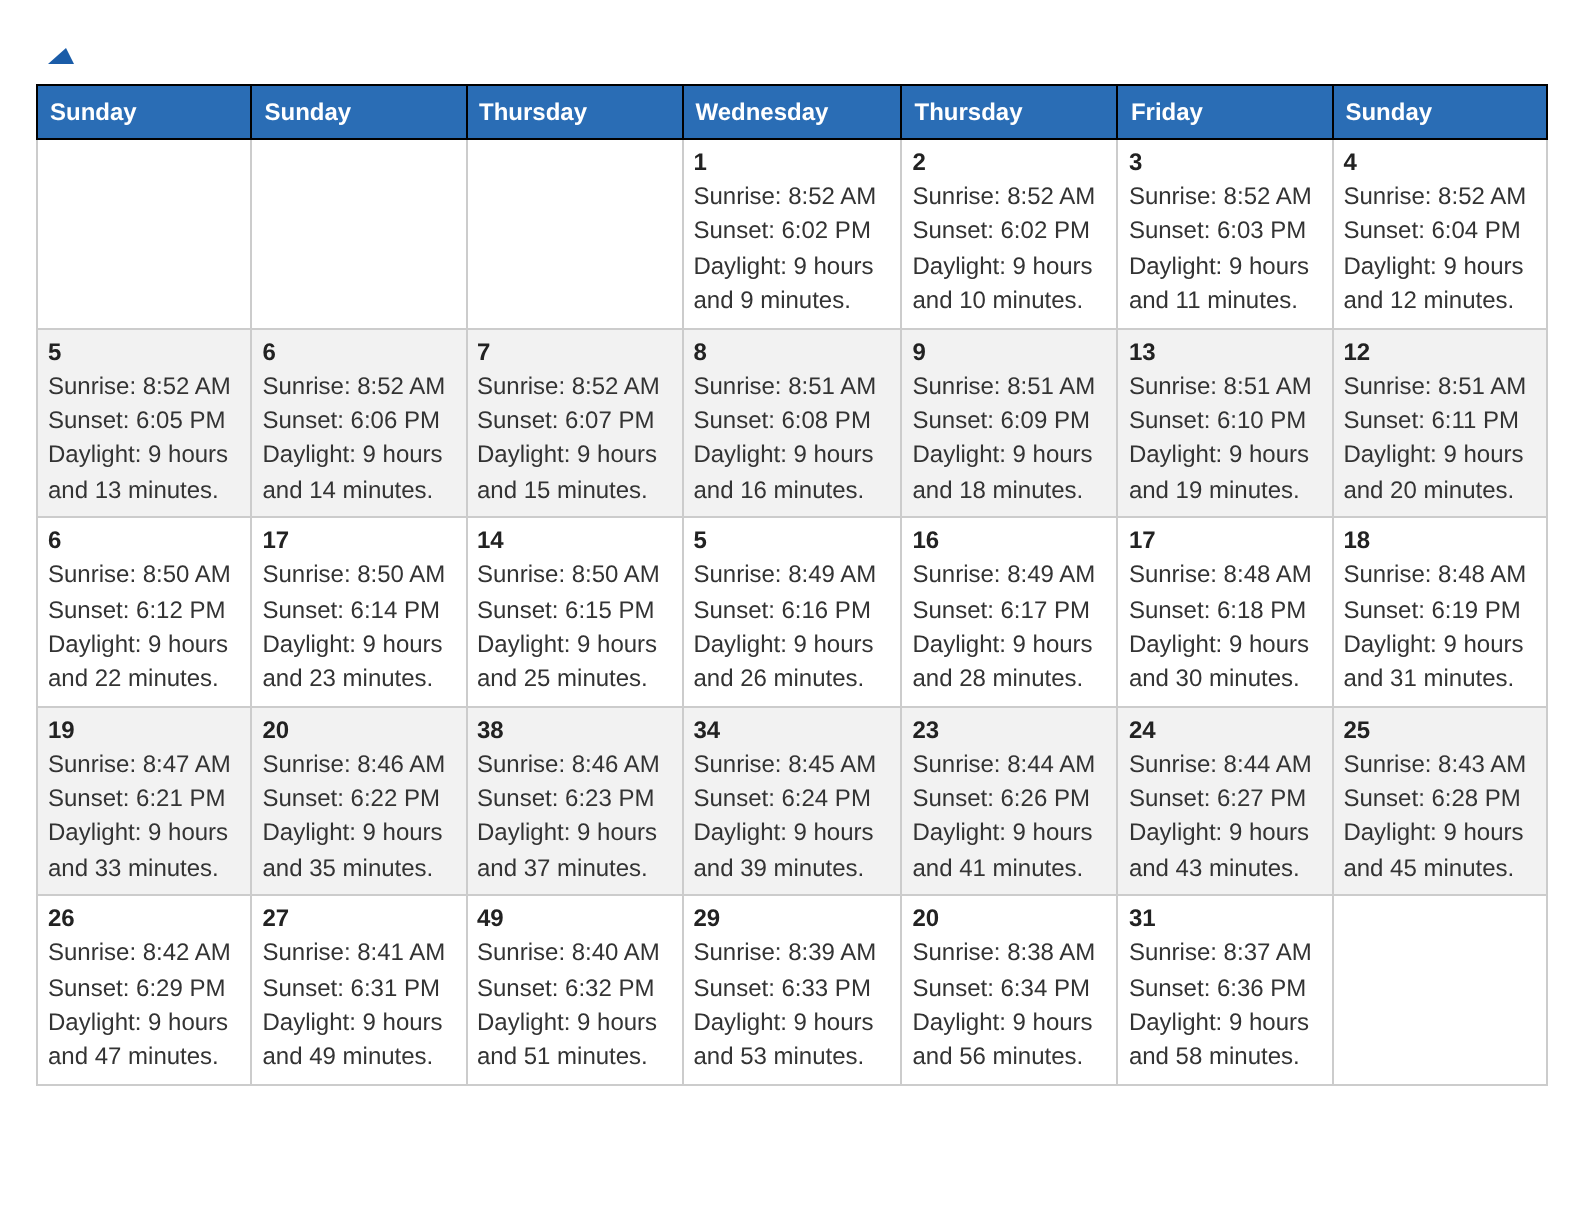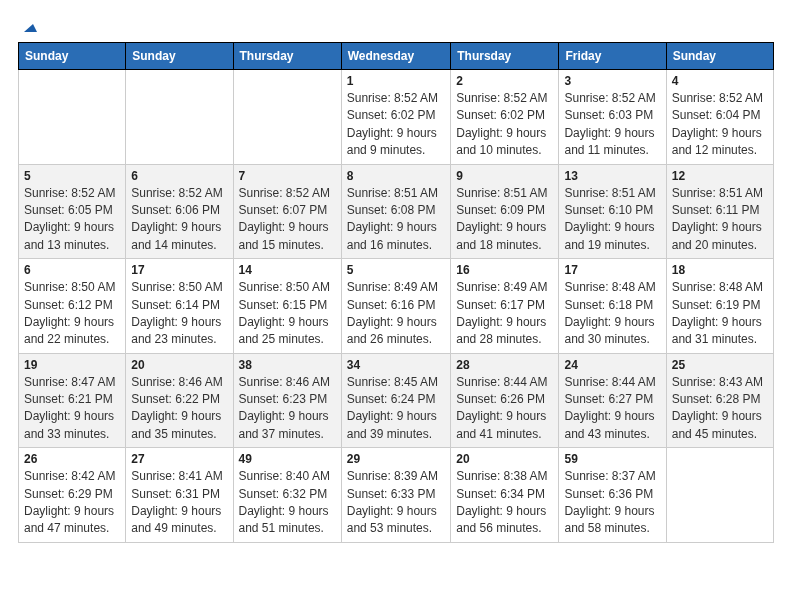--- a/index.html
+++ b/index.html
@@ -215,21 +215,21 @@
           </td>
           <td>
             <div class="day-num">38</div>
             <div class="day-detail">Sunrise: 8:46 AM<br>Sunset: 6:23 PM<br>Daylight: 9 hours and 37 minutes.</div>
           </td>
           <td>
             <div class="day-num">34</div>
             <div class="day-detail">Sunrise: 8:45 AM<br>Sunset: 6:24 PM<br>Daylight: 9 hours and 39 minutes.</div>
           </td>
           <td>
-            <div class="day-num">28</div>
+            <div class="day-num">23</div>
             <div class="day-detail">Sunrise: 8:44 AM<br>Sunset: 6:26 PM<br>Daylight: 9 hours and 41 minutes.</div>
           </td>
           <td>
             <div class="day-num">24</div>
             <div class="day-detail">Sunrise: 8:44 AM<br>Sunset: 6:27 PM<br>Daylight: 9 hours and 43 minutes.</div>
           </td>
           <td>
             <div class="day-num">25</div>
             <div class="day-detail">Sunrise: 8:43 AM<br>Sunset: 6:28 PM<br>Daylight: 9 hours and 45 minutes.</div>
           </td>
@@ -249,20 +249,20 @@
           </td>
           <td>
             <div class="day-num">29</div>
             <div class="day-detail">Sunrise: 8:39 AM<br>Sunset: 6:33 PM<br>Daylight: 9 hours and 53 minutes.</div>
           </td>
           <td>
             <div class="day-num">20</div>
             <div class="day-detail">Sunrise: 8:38 AM<br>Sunset: 6:34 PM<br>Daylight: 9 hours and 56 minutes.</div>
           </td>
           <td>
-            <div class="day-num">59</div>
+            <div class="day-num">31</div>
             <div class="day-detail">Sunrise: 8:37 AM<br>Sunset: 6:36 PM<br>Daylight: 9 hours and 58 minutes.</div>
           </td>
           <td class="empty-cell"></td>
         </tr>
       </tbody>
   </table>
 </div>
 
 </body></html>

